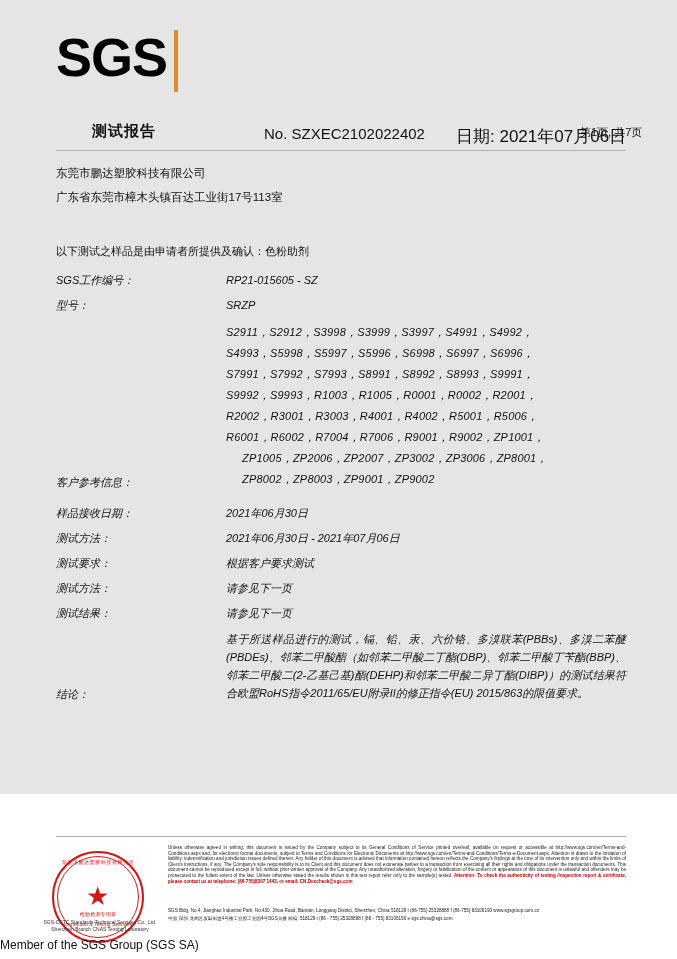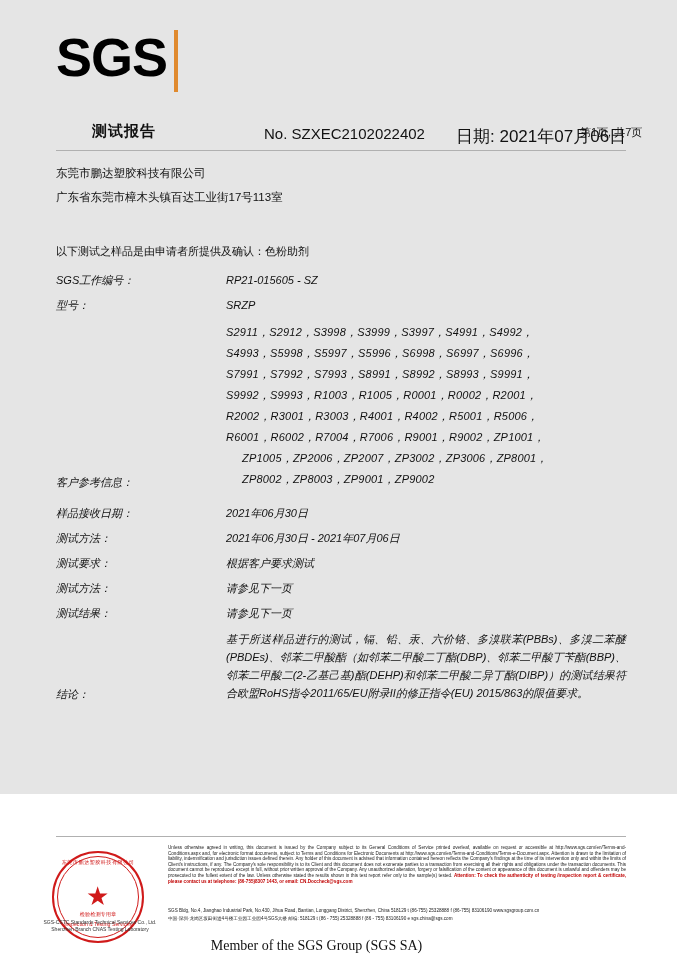--- a/index.html
+++ b/index.html
@@ -253,24 +253,23 @@
     line-height: 7.5px;
     color: #222;
   }
   .addr-row { display: block; }
 
   .member {
     position: absolute;
     left: 0;
     top: 938px;
     width: 633px;
-    text-align: center;
-    font-size: 14px;
-    color: #111;
-    font-family: Liberation Serif, serif;
+    text-align: left;
+    font-size: 12px;
+    color: #111;
   }
 </style>
 </head>
 <body>
 
 <div class="page">
 
   <div class="logo-wrap">
     <div class="logo-text">SGS</div>
     <div class="logo-bar"></div>

